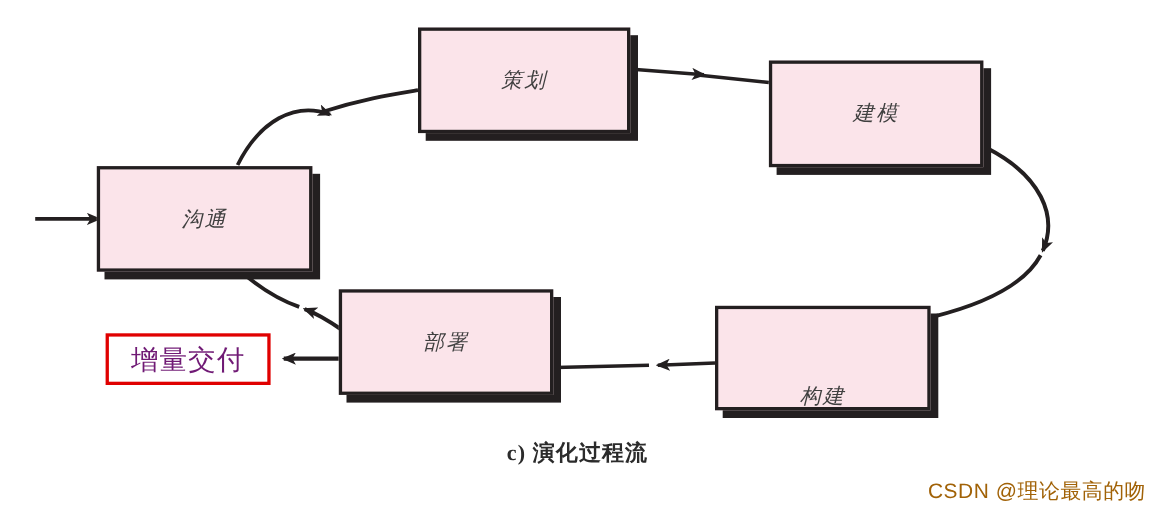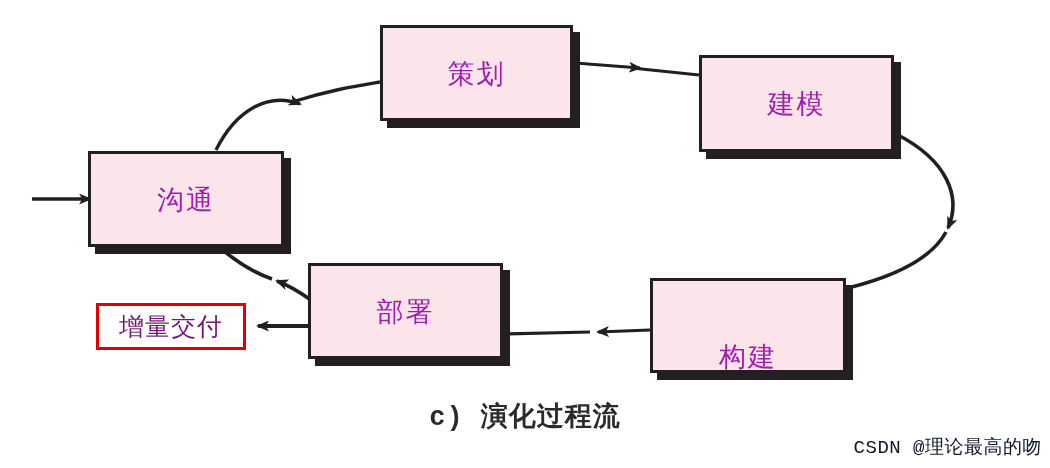--- a/index.html
+++ b/index.html
@@ -28,25 +28,26 @@
     box-sizing: border-box;
     background: #fbe4ea;
     border: 3px solid #231f20;
     display: flex;
     align-items: center;
     justify-content: center;
     box-shadow: 7px 7px 0 0 #231f20;
     z-index: 3;
   }
   .node .label {
-    font-size: 27px;
-    color: #a21caf;
+    font-size: 19px;
+    color: #404040;
     letter-spacing: 2px;
     line-height: 1;
     font-family: "DejaVu Serif", "Liberation Serif", serif;
+    font-style: italic;
   }
   .node-red {
     position: absolute;
     box-sizing: border-box;
     background: #ffffff;
     border: 3px solid #e00000;
     display: flex;
     align-items: center;
     justify-content: center;
     box-shadow: none;
@@ -58,35 +59,35 @@
     letter-spacing: 1px;
     line-height: 1;
     font-family: "DejaVu Serif", "Liberation Serif", serif;
   }
   #caption {
     position: absolute;
     left: 0;
     top: 398px;
     width: 1050px;
     text-align: center;
-    font-size: 27px;
+    font-size: 20px;
     font-weight: bold;
     color: #2b2b2b;
     letter-spacing: 1px;
-    font-family: Liberation Mono, monospace;
+    font-family: Liberation Serif, serif;
     z-index: 4;
   }
   #watermark {
     position: absolute;
     right: 8px;
     bottom: 8px;
     font-size: 19px;
-    color: #0f172a;
+    color: #a16207;
     letter-spacing: 0.5px;
-    font-family: Liberation Mono, monospace;
+    font-family: Liberation Sans, sans-serif;
     z-index: 5;
     white-space: nowrap;
   }
 </style>
 </head>
 <body>
 
 <div id="canvas">
 
   <svg class="wires" viewBox="0 0 1050 468" xmlns="http://www.w3.org/2000/svg">

